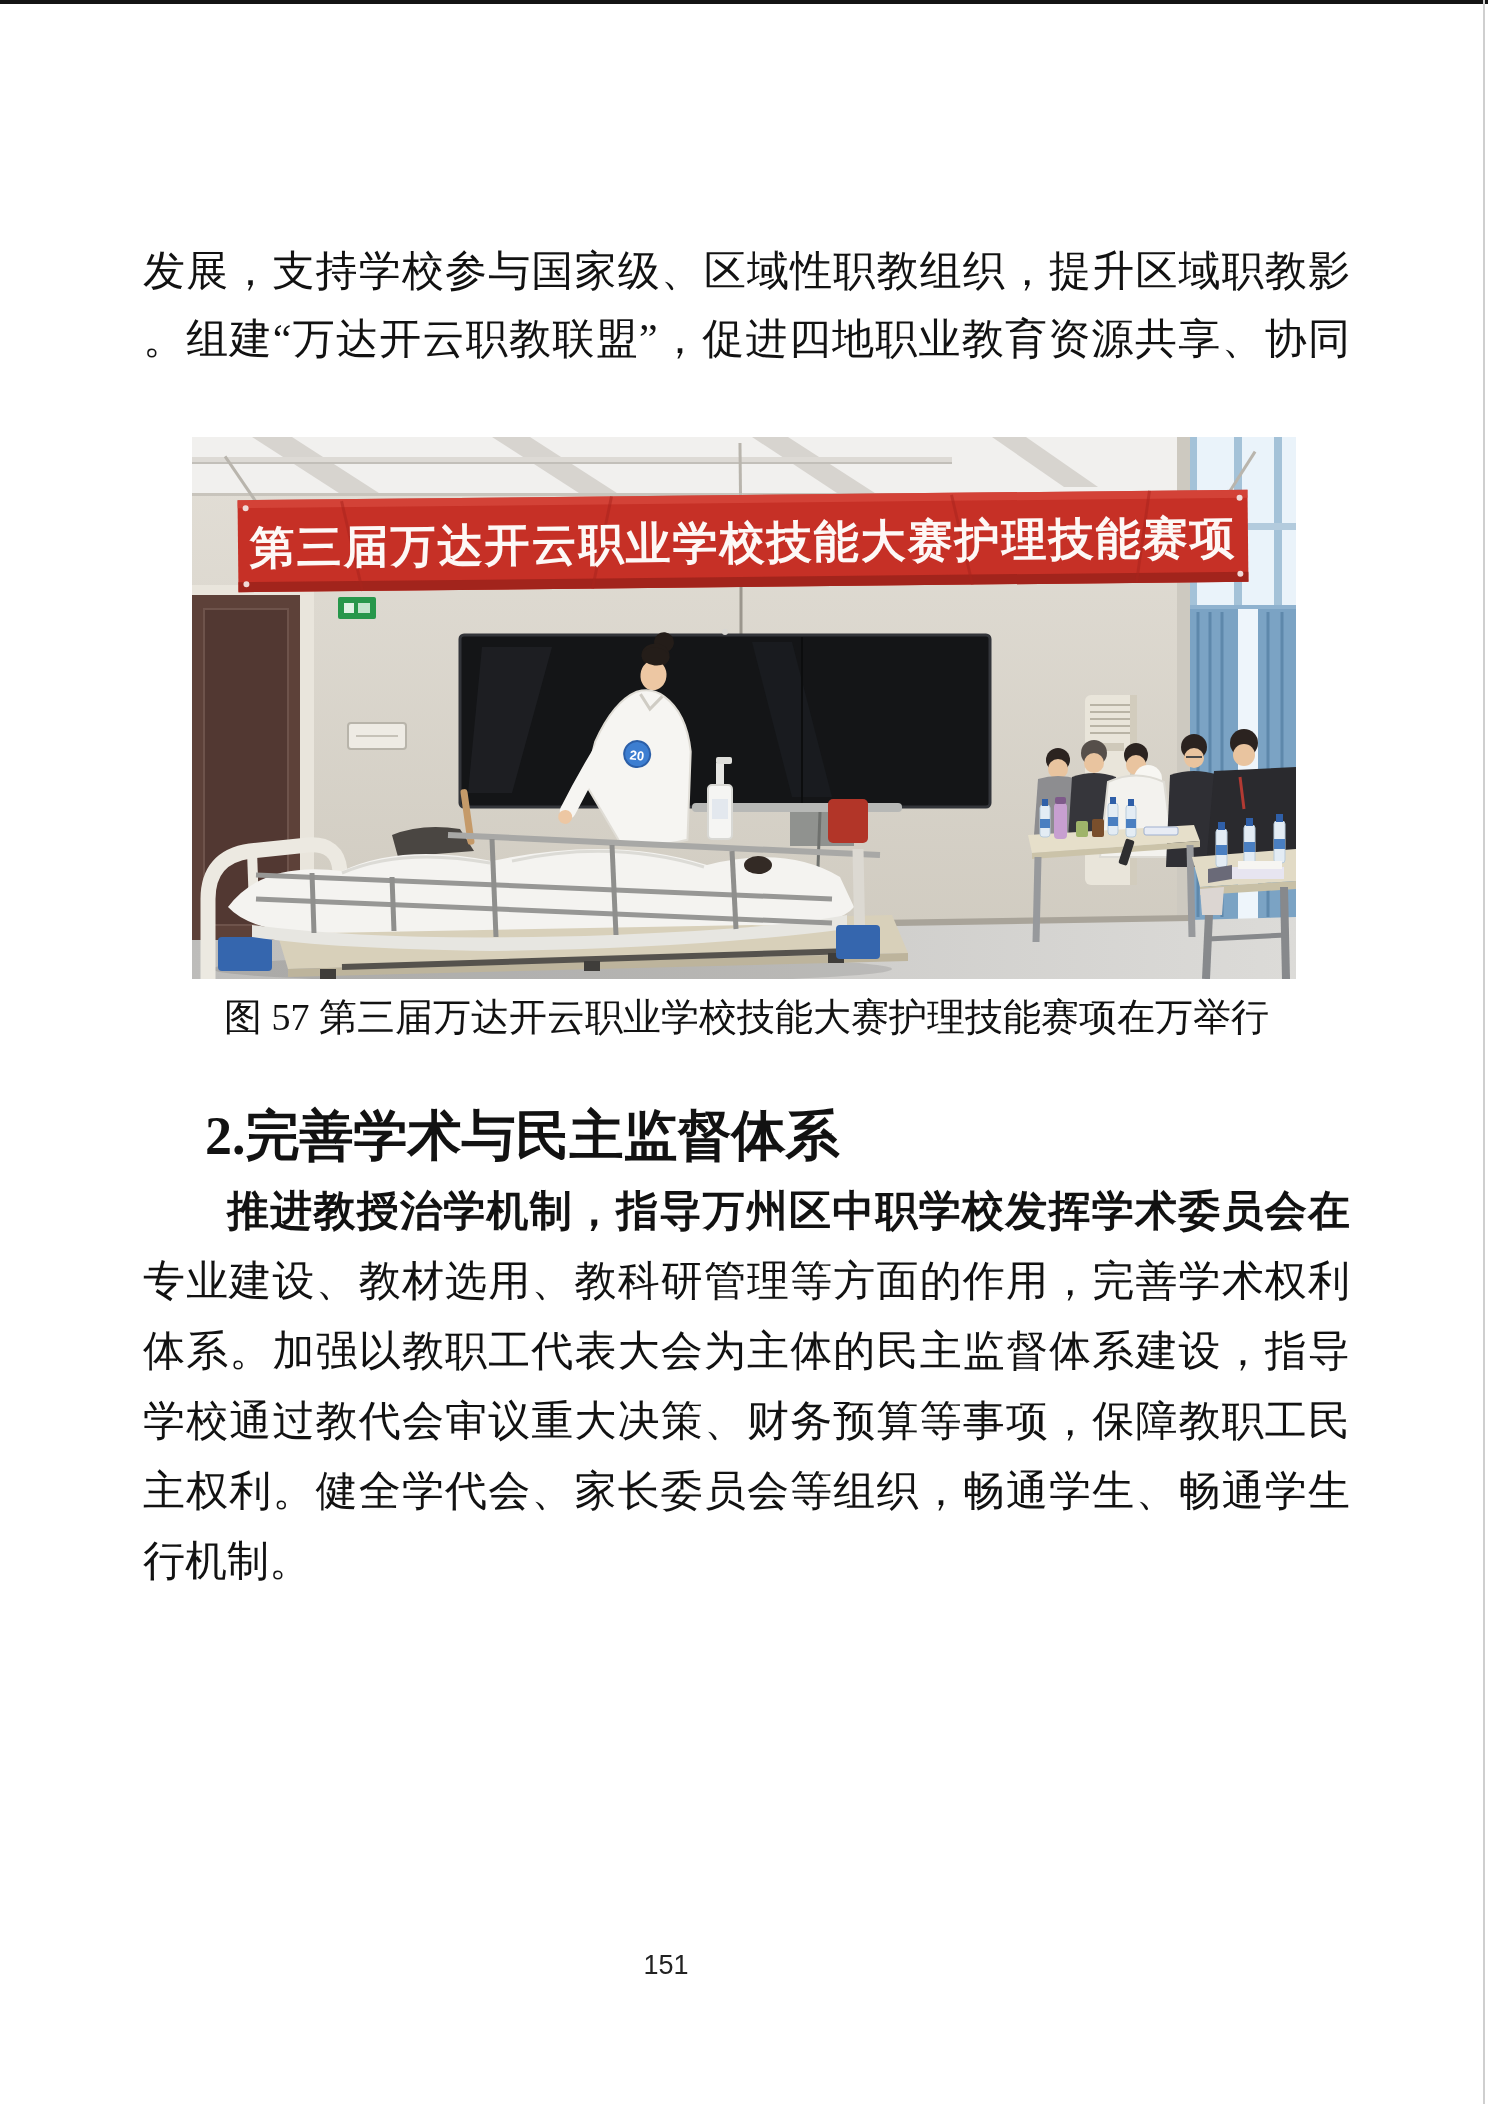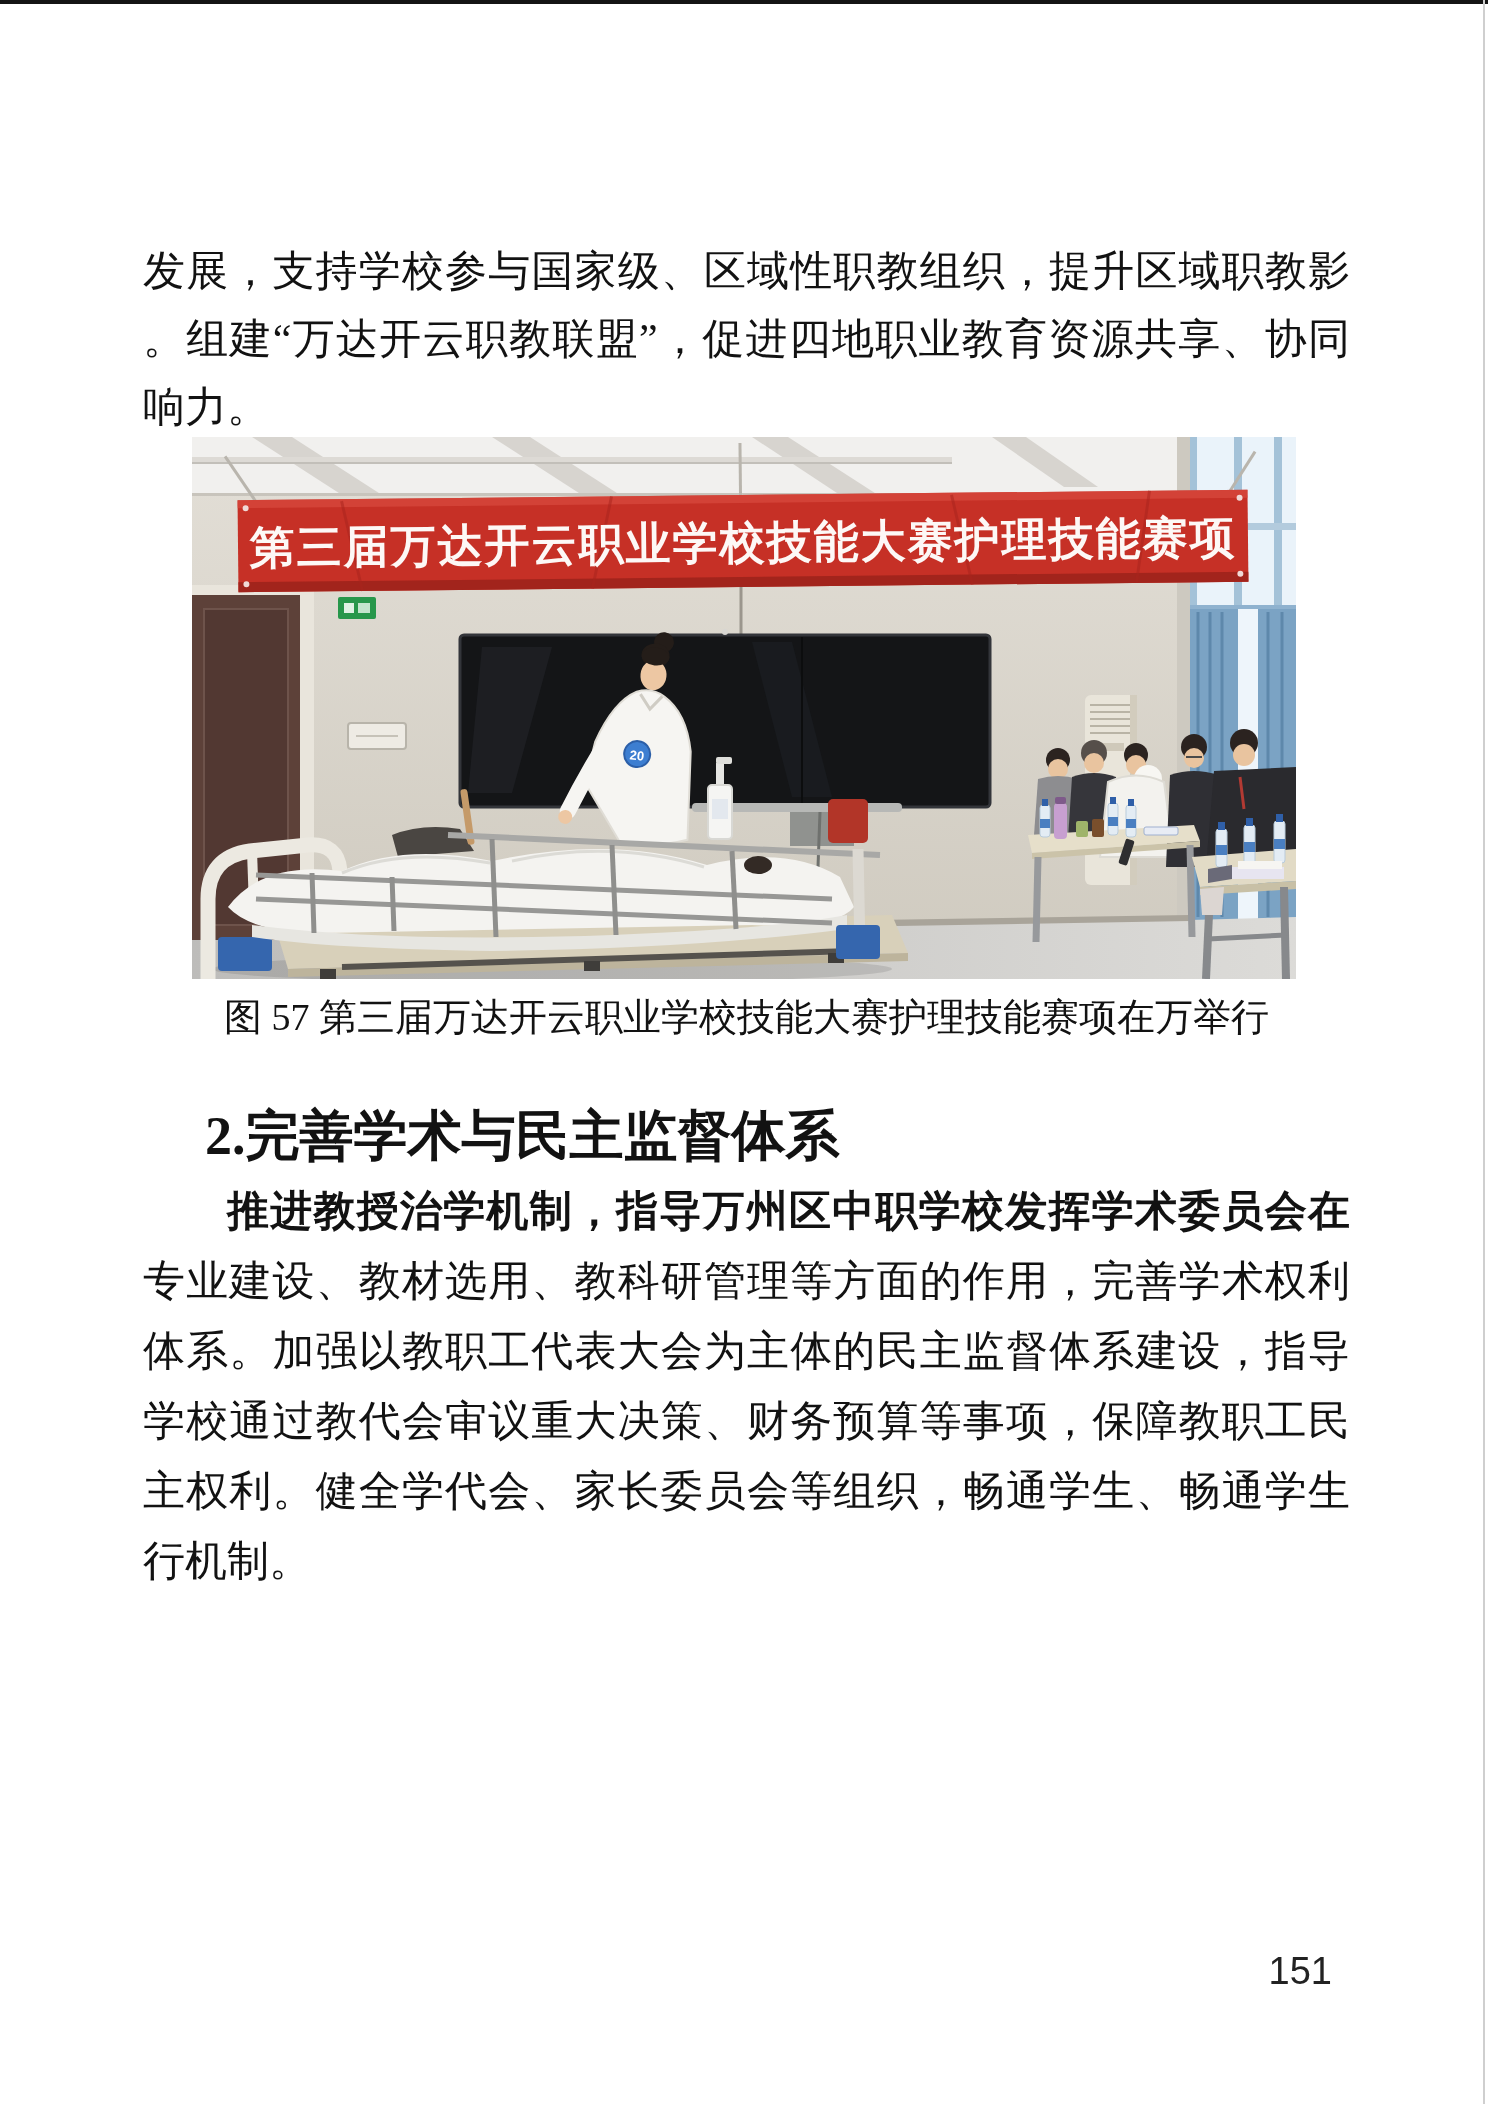--- a/index.html
+++ b/index.html
@@ -11,34 +11,33 @@
   .para1{top:237px;line-height:68px;}
   .para2{top:1176px;line-height:70px;}
   .line{text-align:justify;text-align-last:justify;white-space:nowrap;}
   .line.last{text-align-last:left;}
   .line.indent{text-indent:84px;font-weight:bold;}
   .figure-wrap{position:absolute;left:192px;top:437px;width:1104px;height:643px;}
   .figure-wrap svg{display:block;width:1104px;height:542px;}
   .caption{position:absolute;left:143px;top:990px;width:1207px;text-align:center;
            font-weight:normal;font-size:38px;line-height:54px;}
   .heading{position:absolute;left:205px;top:1106px;font-weight:bold;font-size:54px;line-height:60px;}
-  .pageno{position:absolute;left:0;top:1950px;width:1332px;text-align:right;
-          font-family:"Liberation Sans","DejaVu Sans",sans-serif;font-size:38px;color:#222;}
+  .pageno{position:absolute;left:0;top:1950px;width:1332px;text-align:center;
+          font-family:"Liberation Sans","DejaVu Sans",sans-serif;font-size:27px;color:#222;}
 </style>
 </head>
 <body>
 
 <div class="page">
   <div class="top-rule"></div>
   <div class="right-rule"></div>
 
   <div class="para para1">
     <div class="line">发展，支持学校参与国家级、区域性职教组织，提升区域职教影</div>
     <div class="line">。组建“万达开云职教联盟”，促进四地职业教育资源共享、协同</div>
-    <div class="line last">响力。</div>
   </div>
 
   <div class="figure-wrap">
     <svg viewBox="0 0 1104 542">
       <defs>
         <linearGradient id="wallg" x1="0" y1="0" x2="0" y2="1">
           <stop offset="0" stop-color="#e3dfd7"></stop>
             <stop offset="1" stop-color="#cfcabf"></stop>
         </linearGradient>
         <linearGradient id="floorg" x1="0" y1="0" x2="1" y2="0">

